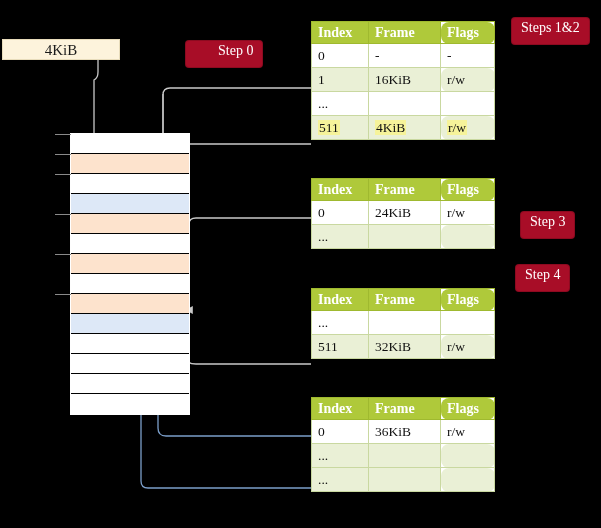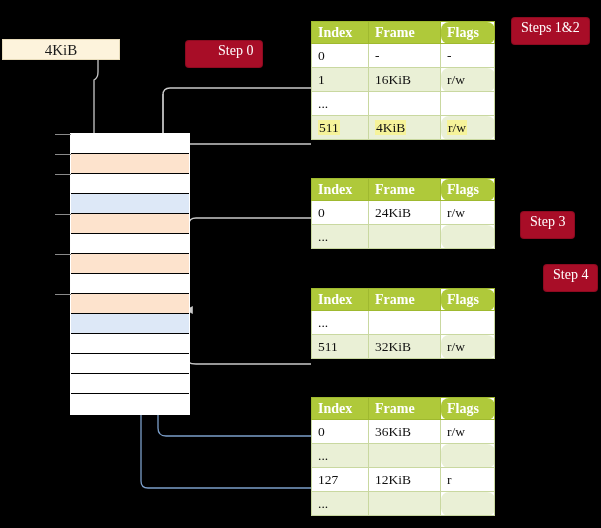--- a/index.html
+++ b/index.html
@@ -255,39 +255,34 @@
           <tr>
             <td class="col-index">0</td>
             <td class="col-frame">36KiB</td>
             <td class="col-flags">r/w</td>
           </tr>
           <tr class="alt">
             <td class="col-index">...</td>
             <td class="col-frame"></td>
             <td class="col-flags"></td>
           </tr>
-          <tr>
-            <td class="col-index">127</td>
-            <td class="col-frame">12KiB</td>
-            <td class="col-flags">r</td>
-          </tr>
           <tr class="alt">
             <td class="col-index">...</td>
             <td class="col-frame"></td>
             <td class="col-flags"></td>
           </tr>
         </tbody>
       </table>
     </div>
 
   <div id="badges-host">
       <div class="badge" style="left: 186px; top: 41px; padding-left: 32px;">Step 0</div>
       <div class="badge" style="left: 512px; top: 18px;">Steps 1&amp;2</div>
       <div class="badge" style="left: 521px; top: 172px; margin-top: 40px;">Step 3</div>
-      <div class="badge" style="left: 544px; top: 265px;">Step 4</div>
+      <div class="badge" style="left: 516px; top: 265px;">Step 4</div>
     </div>
 
 <div class="tick" style="left: 55px; top: 134px; width: 16px;"></div>
     <div class="tick" style="left: 55px; top: 154px; width: 16px;"></div>
     <div class="tick" style="left: 55px; top: 174px; width: 16px;"></div>
     <div class="tick" style="left: 55px; top: 214px; width: 16px;"></div>
     <div class="tick" style="left: 55px; top: 254px; width: 16px;"></div>
     <div class="tick" style="left: 55px; top: 294px; width: 16px;"></div>
   </div>
 

